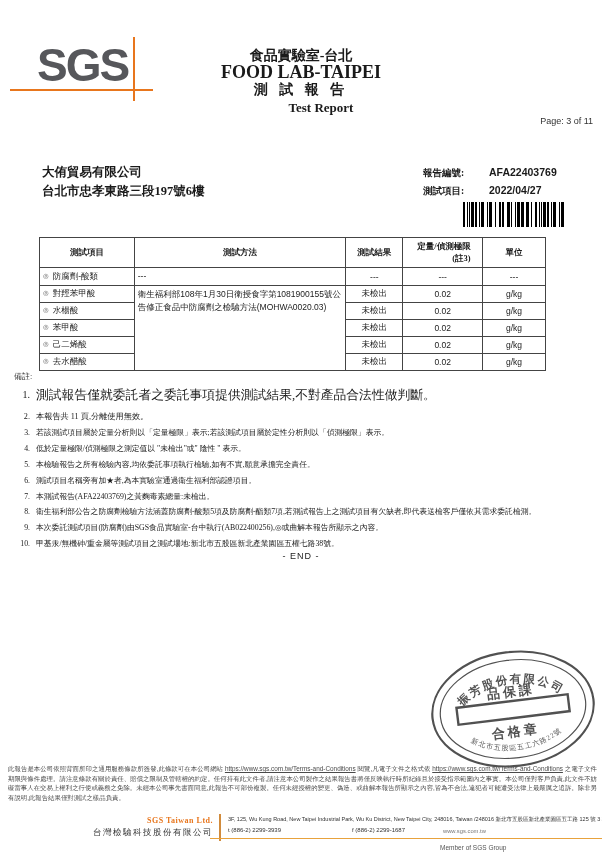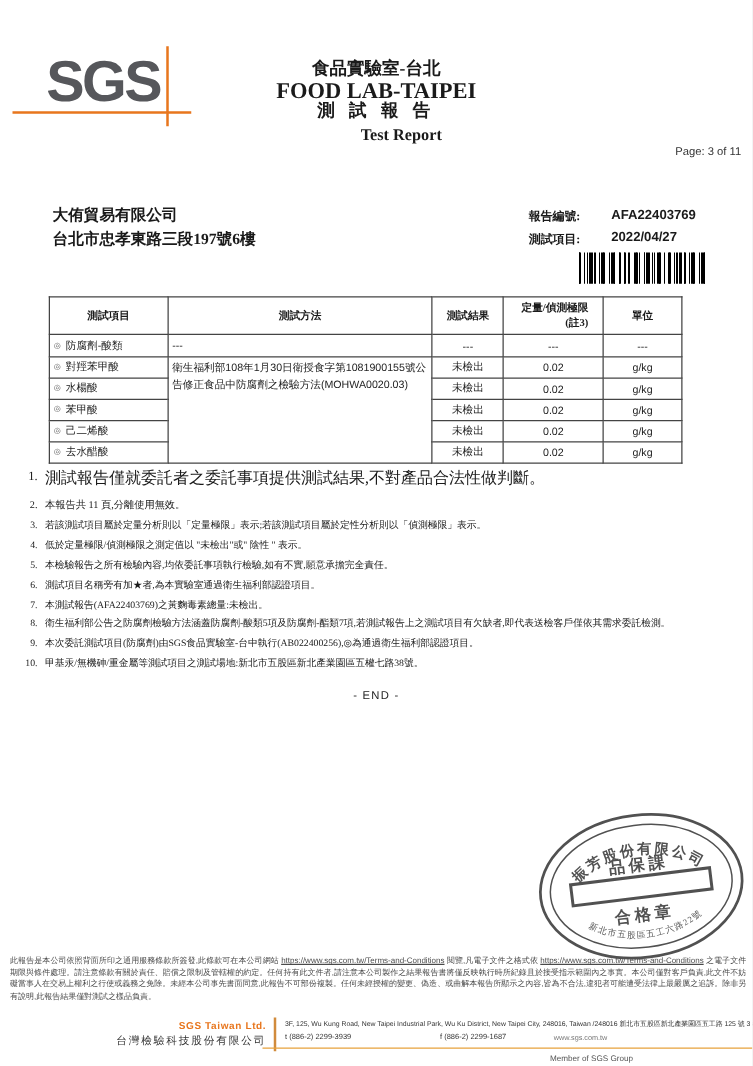--- a/index.html
+++ b/index.html
@@ -69,21 +69,21 @@
     transform:rotate(-7deg); opacity:.88; }
   
   .disclaimer{
     position:absolute; left:8px; top:764px; width:589px;
     font-family:"Liberation Sans","DejaVu Sans",sans-serif;
     font-size:6.4px; line-height:1.5; color:#4a4a4a; text-align:justify;
   }
   .disclaimer .url{ text-decoration:underline; }
   
   .footer-left{ position:absolute; left:0; top:816px; width:213px; text-align:right; }
-  .sgs-taiwan{ font-family:Liberation Sans, sans-serif; font-size:8px; font-weight:bold;
+  .sgs-taiwan{ font-family:Liberation Serif, serif; font-size:8px; font-weight:bold;
     color:#e8761d; letter-spacing:.5px; }
   .sgs-taiwan-zh{ font-size:8.5px; letter-spacing:1.5px; color:#333; margin-top:2px; }
   .footer-vline{ position:absolute; left:219px; top:814px; width:2px; height:27px; background:#d18b3c; }
   .footer-address{ position:absolute; left:228px; top:816px; width:374px; white-space:nowrap;
     overflow:hidden; font-family:"Liberation Sans",sans-serif; font-size:5.5px; color:#333; }
   .footer-phone{ position:absolute; left:228px; top:827px;
     font-family:"Liberation Sans",sans-serif; font-size:6px; color:#333; }
   .footer-fax{ position:absolute; left:352px; top:827px;
     font-family:"Liberation Sans",sans-serif; font-size:6px; color:#333; }
   .footer-web{ position:absolute; left:443px; top:828px;
@@ -161,20 +161,21 @@
     <tr>
       <td class="item-cell"><span class="marker">◎</span><span>去水醋酸</span></td>
       <td class="center">未檢出</td>
       <td class="center">0.02</td>
       <td class="center">g/kg</td>
     </tr>
   </tbody>
     </table>
 
   <div class="notes">
+    <div class="notes-label">備註:</div>
     <div class="note large">
       <span class="note-num">1.</span>
       <span>測試報告僅就委託者之委託事項提供測試結果,不對產品合法性做判斷。</span>
     </div>
     <div class="note mid">
       <span class="note-num">2.</span>
       <span>本報告共 11 頁,分離使用無效。</span>
     </div>
     <div class="note">
       <span class="note-num">3.</span>
@@ -195,21 +196,21 @@
     <div class="note">
       <span class="note-num">7.</span>
       <span>本測試報告(AFA22403769)之黃麴毒素總量:未檢出。</span>
     </div>
     <div class="note">
       <span class="note-num">8.</span>
       <span>衛生福利部公告之防腐劑檢驗方法涵蓋防腐劑-酸類5項及防腐劑-酯類7項,若測試報告上之測試項目有欠缺者,即代表送檢客戶僅依其需求委託檢測。</span>
     </div>
     <div class="note">
       <span class="note-num">9.</span>
-      <span>本次委託測試項目(防腐劑)由SGS食品實驗室-台中執行(AB022400256),◎為通過衛生福利部認證項目。</span>
+      <span>本次委託測試項目(防腐劑)由SGS食品實驗室-台中執行(AB022400256),◎或曲解本報告所顯示之內容。</span>
     </div>
     <div class="note">
       <span class="note-num">10.</span>
       <span>甲基汞/無機砷/重金屬等測試項目之測試場地:新北市五股區新北產業園區五權七路38號。</span>
     </div>
   </div>
   <div class="end-mark">- END -</div>
 
   <div class="stamp">
     <svg viewBox="0 0 170 122" width="170" height="122">

